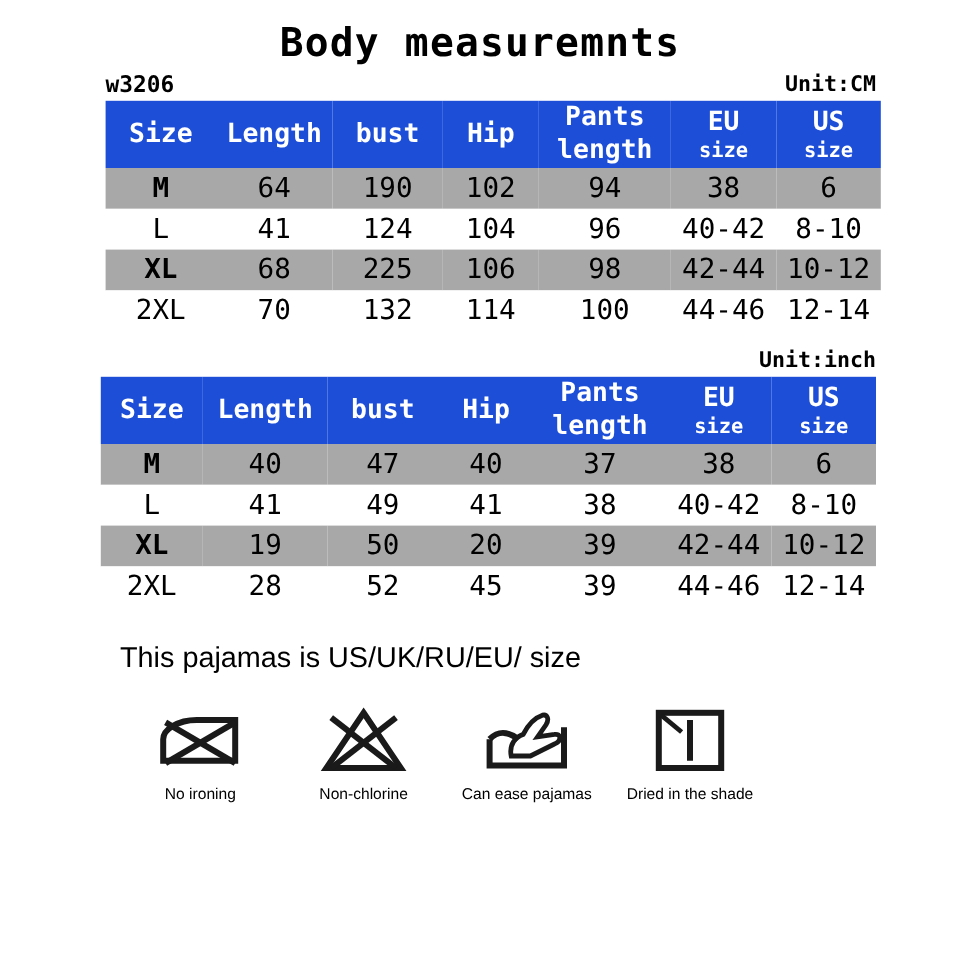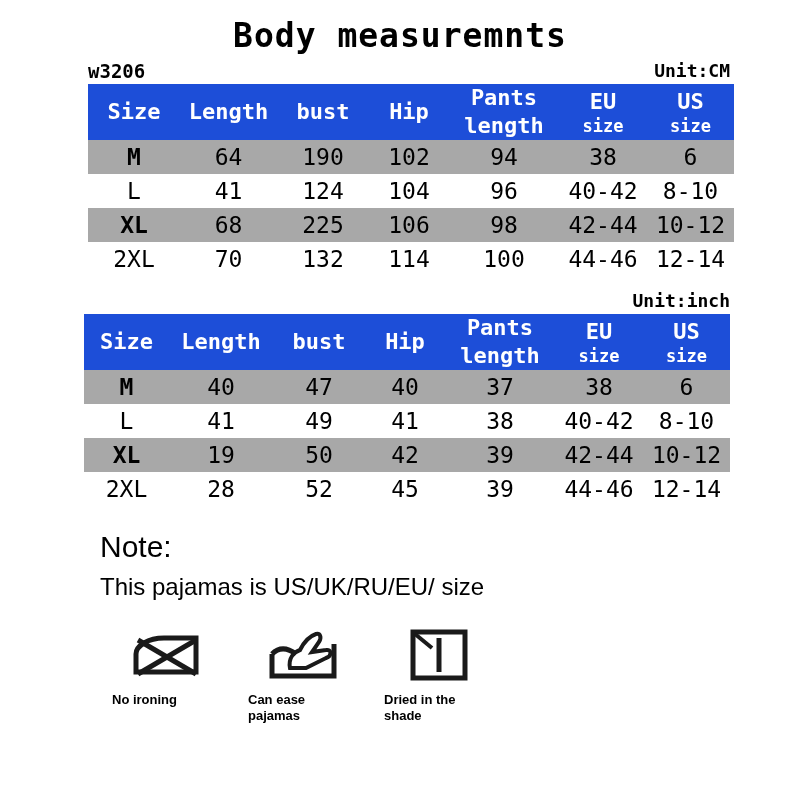--- a/index.html
+++ b/index.html
@@ -135,21 +135,21 @@
   }
   .care-row {
     display: flex;
     justify-content: flex-start;
     margin-left: 112px;
     margin-top: 12px;
     gap: 26px;
   }
   .care-item {
     width: 110px;
-    font-weight: bold;
+    text-align: center;
   }
   .care-icon {
     height: 70px;
     display: flex;
     align-items: center;
     justify-content: center;
   }
   .care-caption {
     font-family: "Liberation Sans", sans-serif;
     font-size: 13px;
@@ -289,55 +289,64 @@
         <td>49</td>
         <td>41</td>
         <td>38</td>
         <td>40-42</td>
         <td>8-10</td>
       </tr>
       <tr class="shade">
         <td class="sizecell">XL</td>
         <td>19</td>
         <td>50</td>
-        <td>42</td>
+        <td>20</td>
         <td>39</td>
         <td>42-44</td>
         <td>10-12</td>
       </tr>
       <tr class="plain">
         <td class="sizecell">2XL</td>
         <td>28</td>
         <td>52</td>
         <td>45</td>
         <td>39</td>
         <td>44-46</td>
         <td>12-14</td>
       </tr>
     </tbody>
   </table>
 
   <div class="note-block">
-    <div class="note-title">Note:</div>
     <div class="note-text">This pajamas is US/UK/RU/EU/ size</div>
   </div>
 
   <div class="care-row">
 
     <div class="care-item">
       <div class="care-icon">
         <svg width="74" height="62" viewBox="0 0 74 62">
           <path d="M6 48 L6 30 C6 22 18 14 34 14 L66 14 L66 48 Z" fill="none" stroke="#1a1a1a" stroke-width="5"></path>
           <line x1="8" y1="16" x2="66" y2="50" stroke="#1a1a1a" stroke-width="5"></line>
           <line x1="66" y1="16" x2="8" y2="50" stroke="#1a1a1a" stroke-width="5"></line>
         </svg>
       </div>
       <div class="care-caption">No ironing</div>
     </div>
 
+    <div class="care-item">
+      <div class="care-icon">
+        <svg width="74" height="62" viewBox="0 0 74 62">
+          <path d="M37 8 L68 54 L6 54 Z" fill="none" stroke="#1a1a1a" stroke-width="5"></path>
+          <line x1="10" y1="12" x2="64" y2="54" stroke="#1a1a1a" stroke-width="5"></line>
+          <line x1="64" y1="12" x2="10" y2="54" stroke="#1a1a1a" stroke-width="5"></line>
+        </svg>
+      </div>
+      <div class="care-caption">Non-chlorine</div>
+    </div>
 
     <div class="care-item">
       <div class="care-icon">
         <svg width="74" height="62" viewBox="0 0 74 62">
           <path d="M6 30 L6 52 L68 52 L68 20" fill="none" stroke="#1a1a1a" stroke-width="5"></path>
           <path d="M6 30 C14 22 22 24 30 30" fill="none" stroke="#1a1a1a" stroke-width="5"></path>
           <path d="M24 44 C22 34 28 28 34 26 C38 18 44 12 50 10 C54 9 56 13 53 18 L46 28 L60 26 C66 25 66 32 60 34 L40 44 Z" fill="none" stroke="#1a1a1a" stroke-width="4"></path>
         </svg>
       </div>
       <div class="care-caption">Can ease pajamas</div>

